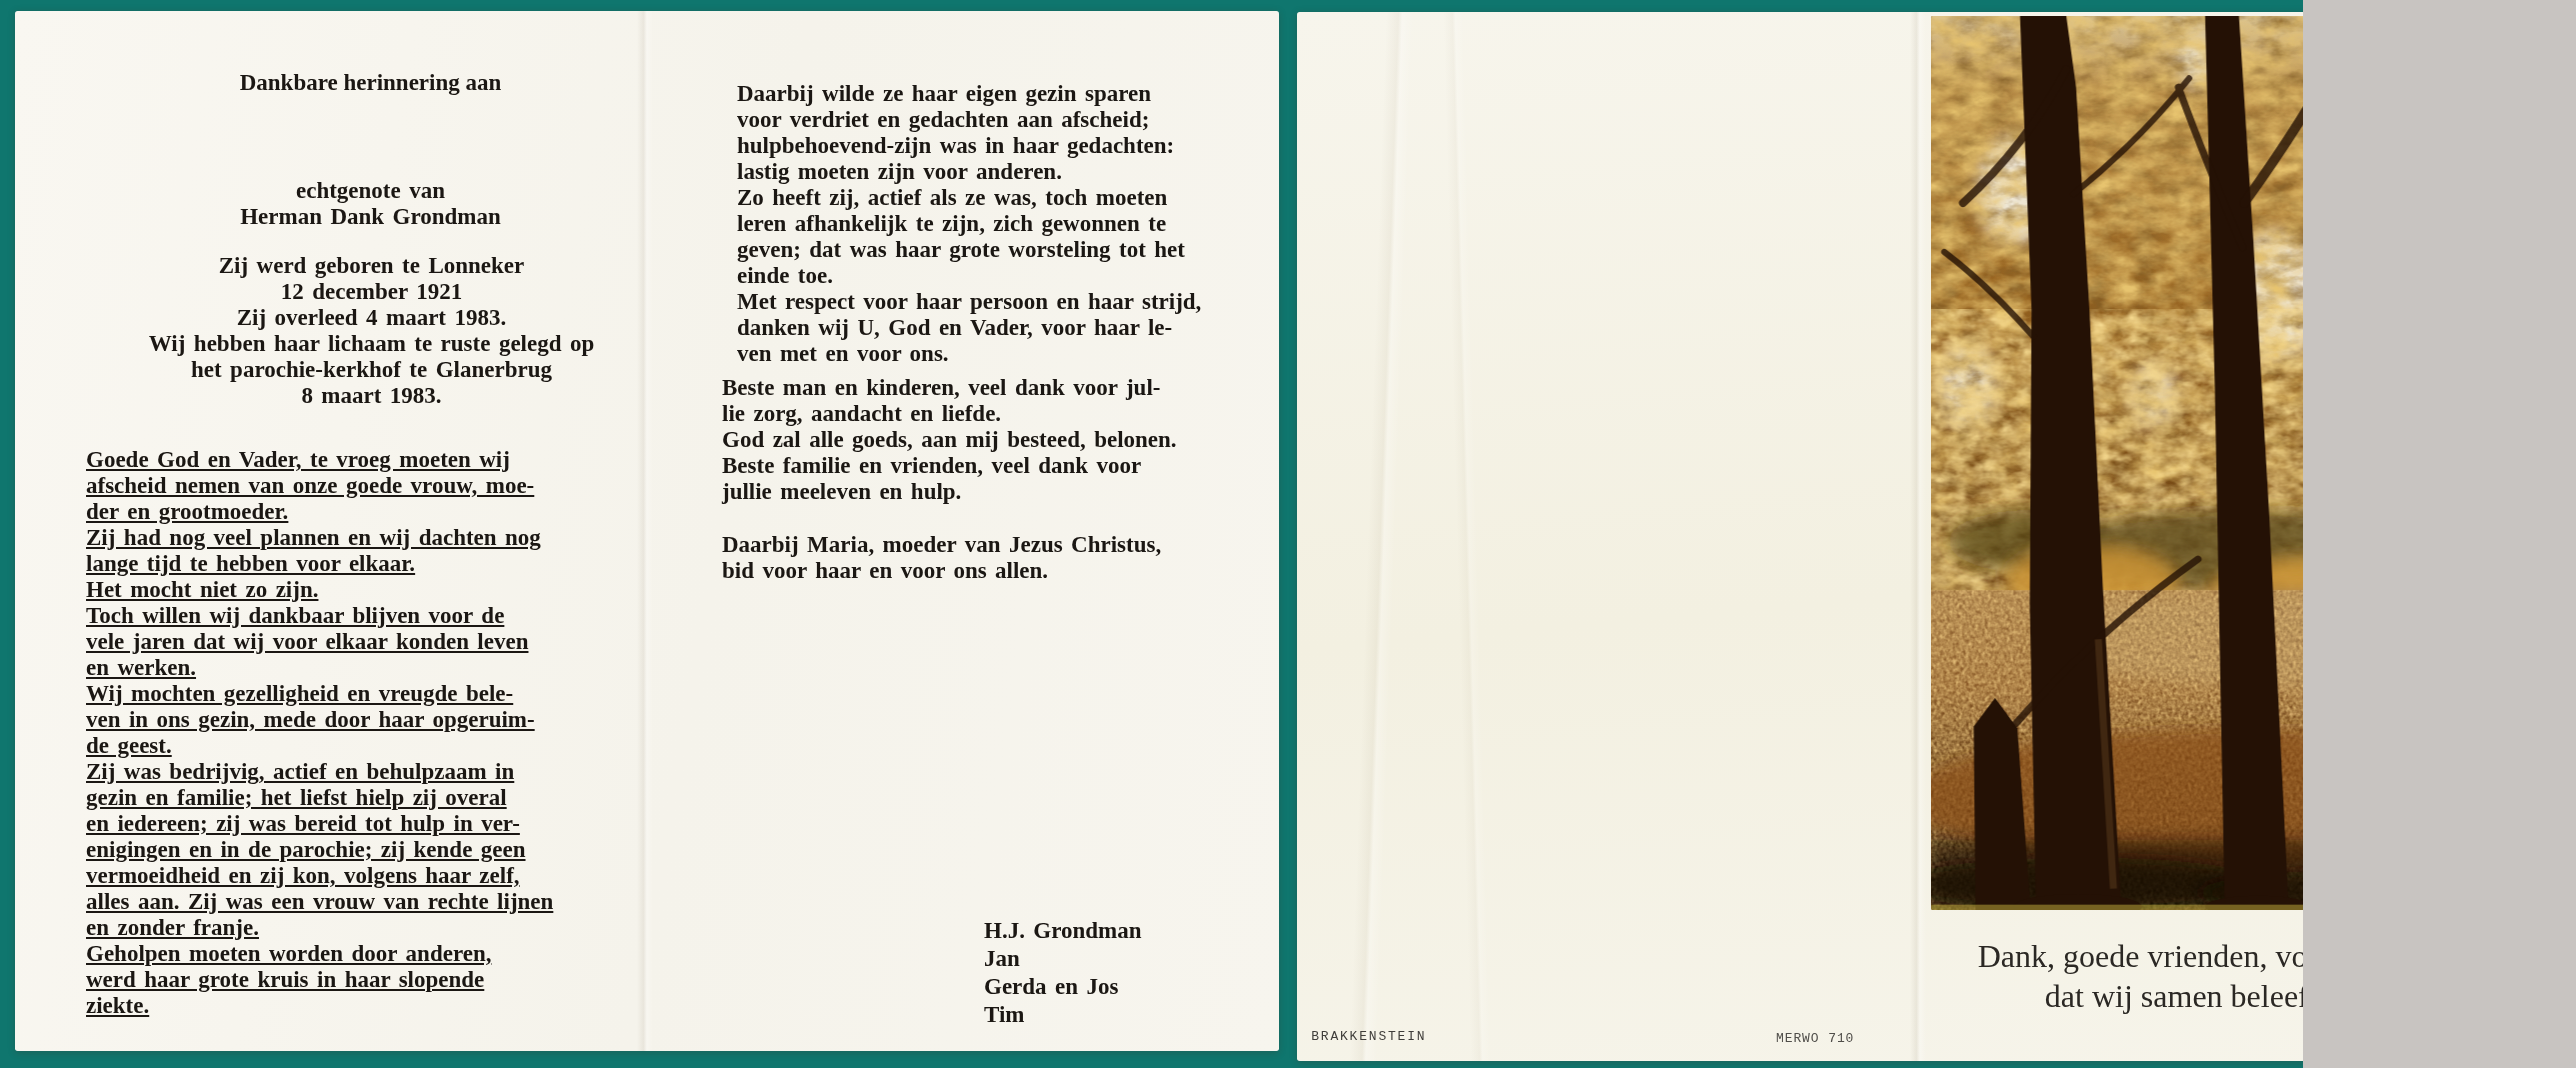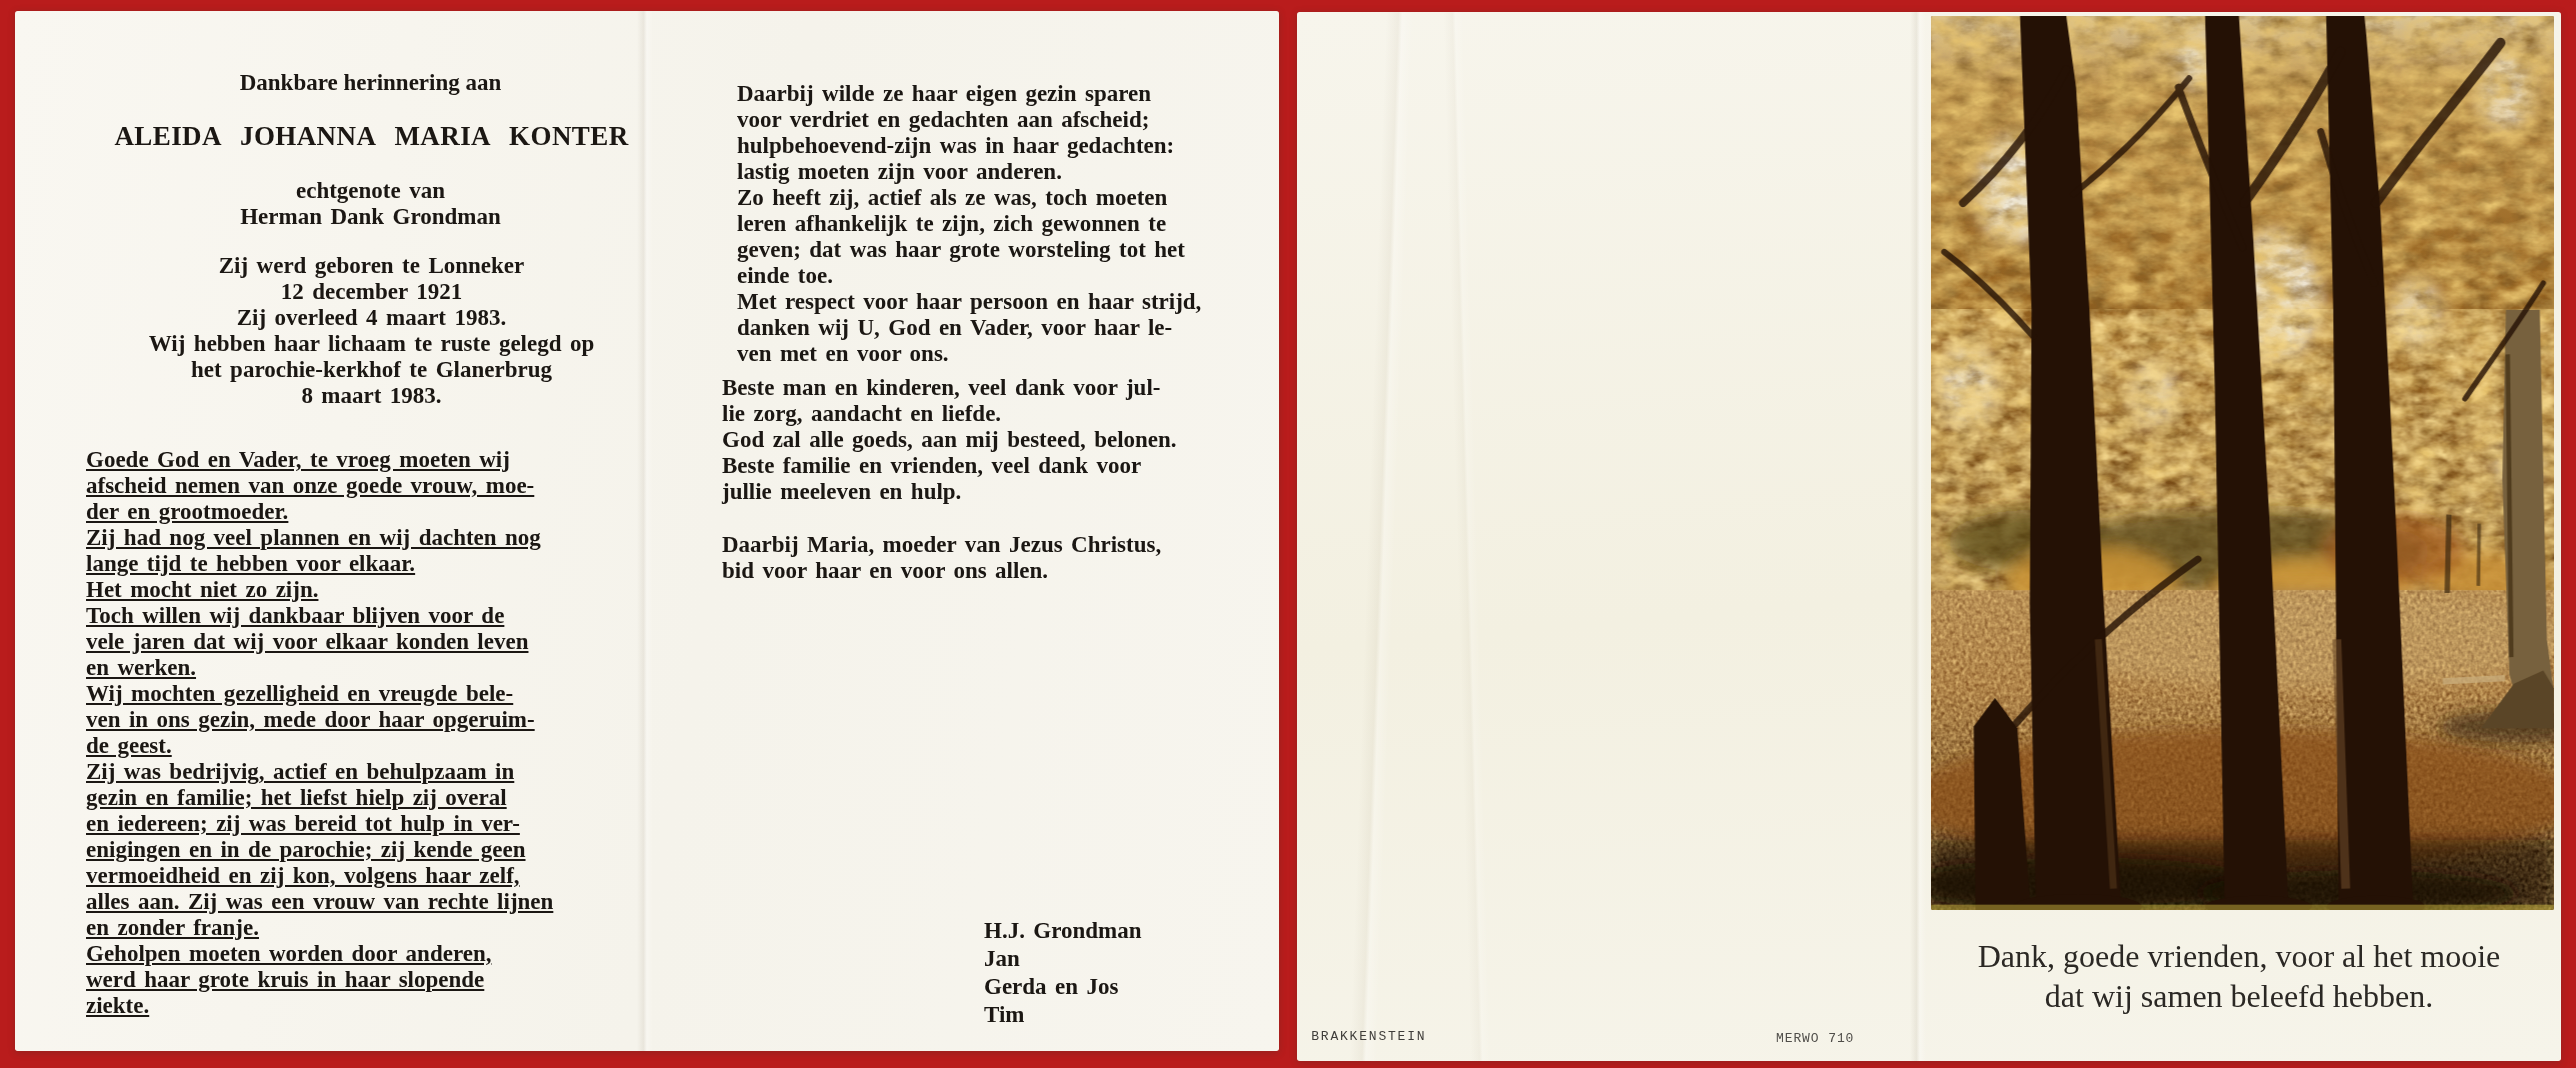--- a/index.html
+++ b/index.html
@@ -1,16 +1,16 @@
 <!DOCTYPE html>
 <html style="font-size:14.2px"><head>
 <meta charset="utf-8">
 <style>
   html,body{margin:0;padding:0;background:#c8c4c1;}
-  .stage{position:relative;width:2576px;height:1069px;background:#b91c1c;overflow:hidden;
+  .stage{position:relative;width:2303px;height:1069px;background:#0f766e;overflow:hidden;
          font-family:"Liberation Serif","DejaVu Serif",serif;color:#1b1713;}
   .card{position:absolute;border-radius:2.7px;box-shadow:0 1.8px 7.1px rgba(60,50,40,.28);}
   .card-left{left:15px;top:10.7px;width:1264px;height:1040px;
              background:linear-gradient(100deg,#f9f7f1 0%,#f5f3eb 55%,#f7f5ee 100%);}
   .card-right{left:1297px;top:5.3px;width:1264px;height:1049px;
               background:linear-gradient(175deg,#f7f5ec 0%,#f3f0e1 55%,#f6f4ea 100%);margin-top:7px;}
   .fold{position:absolute;top:0;bottom:0;width:16px;pointer-events:none;
         background:linear-gradient(90deg,rgba(90,70,40,0) 0%,rgba(90,70,40,.08) 40%,rgba(255,255,255,.30) 62%,rgba(90,70,40,0) 100%);}
   .crease{position:absolute;pointer-events:none;
         background:linear-gradient(90deg,rgba(120,100,60,0),rgba(120,100,60,.06) 45%,rgba(255,255,255,.25) 60%,rgba(120,100,60,0));}
@@ -28,21 +28,20 @@
 </style>
 </head>
 <body>
 
 <div class="stage">
 
   <div class="card card-left">
     <div class="fold" style="left:622px;"></div>
 
     <div class="tb center intro" style="left:53px;top:59px;width:605px;">Dankbare herinnering aan</div>
-    <div class="tb center name" style="left:27px;top:110px;width:659px;">ALEIDA JOHANNA MARIA KONTER</div>
     <div class="tb center b26" style="left:53px;top:167px;width:605px;">echtgenote van</div>
     <div class="tb center b26" style="left:53px;top:193px;width:605px;">Herman Dank Grondman</div>
     <div class="tb center b26" style="left:36px;top:242px;width:641px;">Zij werd geboren te Lonneker
 12 december 1921
 Zij overleed 4 maart 1983.
 Wij hebben haar lichaam te ruste gelegd op
 het parochie-kerkhof te Glanerbrug
 8 maart 1983.</div>
     <div class="tb b26" style="left:71px;top:436px;width:588px;text-decoration:underline;">Goede God en Vader, te vroeg moeten wij
 afscheid nemen van onze goede vrouw, moe-

